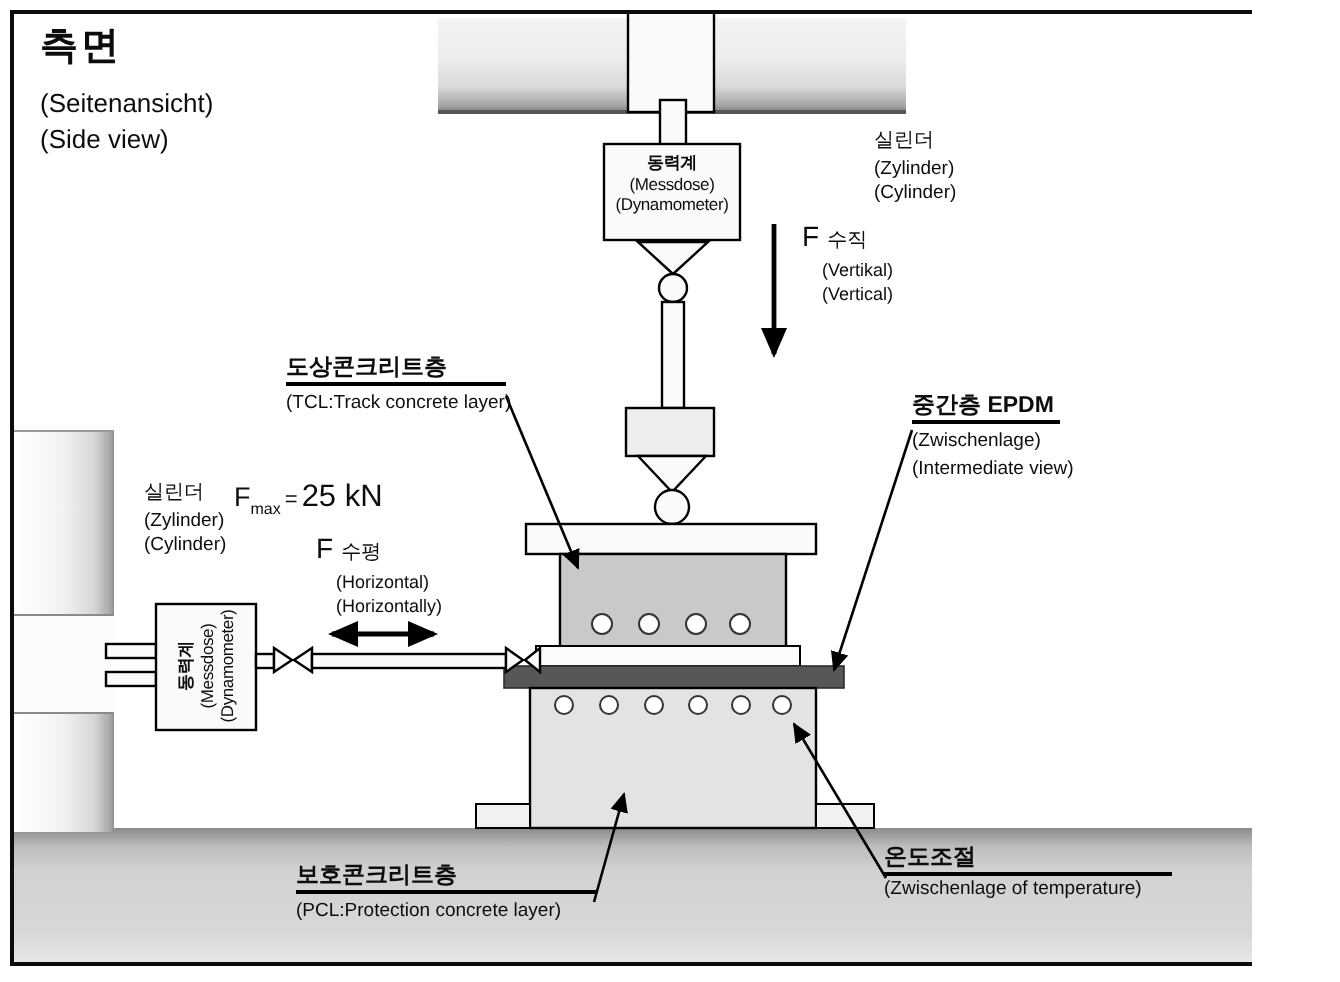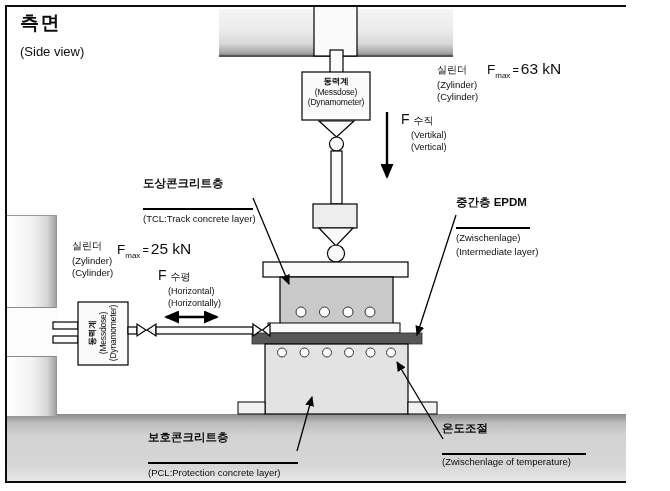--- a/index.html
+++ b/index.html
@@ -31,21 +31,21 @@
   .title-sub{font-size:13px;line-height:18px;}
   .cyl-ko{font-size:10px;margin-bottom:2px;}
   .cyl-sub{font-size:9.5px;line-height:11.5px;}
   .fm-f{font-size:13.5px;}
   .fm-sub{font-size:8px;}
   .fm-eq{font-size:11px;padding:0 2px;}
   .fm-val{font-size:15.5px;}
   .ff-f{font-size:14px;}
   .ff-ko{font-size:10px;margin-left:4px;}
   .ff-sub{font-size:9px;line-height:11.5px;margin-left:10px;}
-  .layer-ko{font-size:11.5px;font-weight:bold;padding-bottom:17px;border-bottom:2px solid #000;}
+  .layer-ko{font-size:11.5px;font-weight:bold;padding-bottom:0;border-bottom:2px solid #000;}
   .layer-sub{font-size:9.5px;line-height:12.5px;margin-top:3px;}
   .dyno{font-size:8.5px;line-height:10.5px;text-align:center;letter-spacing:-0.2px;}
   .dyno .ko{font-weight:bold;}
   #dyno-left{left:103px;top:333px;width:62px;transform:translate(-50%,-50%) rotate(-90deg);}
   #dyno-top{left:302px;top:76px;width:68px;}
 </style>
 </head>
 <body>
 
 <div id="stage">
@@ -107,49 +107,47 @@
     <line class="force" x1="166" y1="317" x2="217" y2="317" marker-start="url(#arrForce)" marker-end="url(#arrForce)"></line>
 
     <line class="leader" x1="253" y1="198" x2="289" y2="284" marker-end="url(#arrLeader)"></line>
     <line class="leader" x1="456" y1="215" x2="417" y2="335" marker-end="url(#arrLeader)"></line>
     <line class="leader" x1="297" y1="451" x2="312" y2="397" marker-end="url(#arrLeader)"></line>
     <line class="leader" x1="443" y1="439" x2="397" y2="362" marker-end="url(#arrLeader)"></line>
   </svg>
 
   <div class="txt" style="left:20px;top:10px;">
     <div class="title-ko">측면</div>
+    <div class="title-sub">(Seitenansicht)</div>
     <div class="title-sub">(Side view)</div>
   </div>
 
   <div class="txt" style="left:437px;top:63px;">
     <div class="cyl-ko">실린더</div>
     <div class="cyl-sub">(Zylinder)</div>
     <div class="cyl-sub">(Cylinder)</div>
-  </div>
-  <div class="txt" style="left:487px;top:60px;">
-    <span class="fm-f">F</span><sub class="fm-sub">max</sub><span class="fm-eq">=</span><span class="fm-val">63 kN</span>
   </div>
 
   <div class="txt" style="left:401px;top:110px;">
     <div>
       <span class="ff-f">F</span><span class="ff-ko">수직</span>
     </div>
     <div class="ff-sub" style="margin-top:2px;">(Vertikal)</div>
     <div class="ff-sub">(Vertical)</div>
   </div>
 
   <div class="txt" style="left:143px;top:176px;">
     <div class="layer-ko" style="width:110px;">도상콘크리트층</div>
     <div class="layer-sub">(TCL:Track concrete layer)</div>
   </div>
 
   <div class="txt" style="left:456px;top:195px;">
     <div class="layer-ko" style="width:74px;">중간층 EPDM</div>
     <div class="layer-sub">(Zwischenlage)</div>
-    <div class="layer-sub" style="margin-top:1px;">(Intermediate layer)</div>
+    <div class="layer-sub" style="margin-top:1px;">(Intermediate view)</div>
   </div>
 
   <div class="txt" style="left:72px;top:239px;">
     <div class="cyl-ko">실린더</div>
     <div class="cyl-sub">(Zylinder)</div>
     <div class="cyl-sub">(Cylinder)</div>
   </div>
   <div class="txt" style="left:117px;top:240px;">
     <span class="fm-f">F</span><sub class="fm-sub">max</sub><span class="fm-eq">=</span><span class="fm-val">25 kN</span>
   </div>

